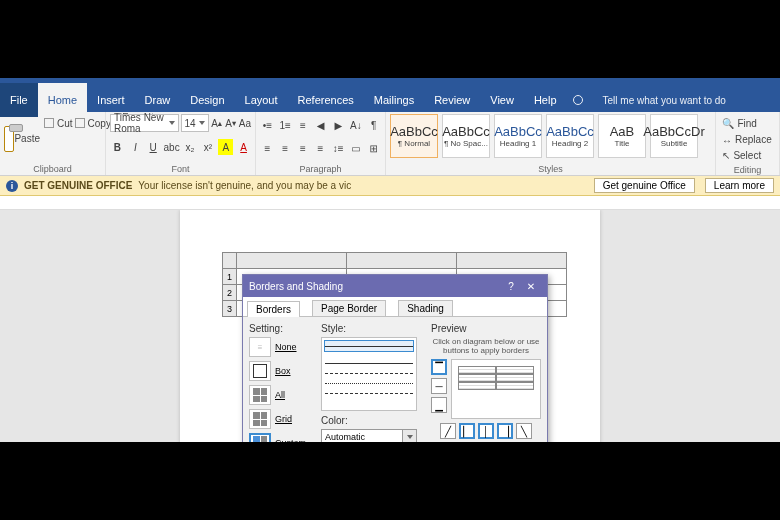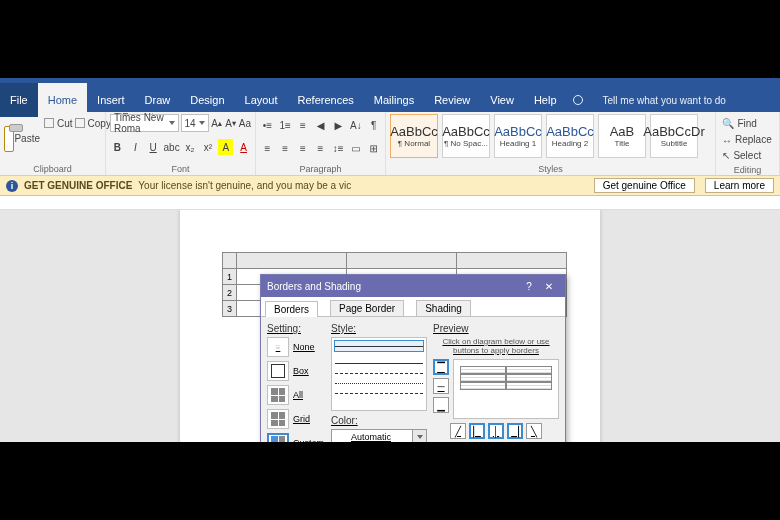--- a/index.html
+++ b/index.html
@@ -35,45 +35,45 @@
 .info-icon { width:12px; height:12px; border-radius:50%; background:#2b579a; color:#fff; display:flex; align-items:center; justify-content:center; font-size:9px; font-weight:bold; }
 .msgbtn { margin-left:auto; background:#fff; border:1px solid #c0b080; padding:1px 8px; font-size:10px; cursor:pointer; }
 .ruler { height:14px; background:#fff; border-bottom:1px solid #ddd; position:relative; font-size:7px; color:#888; }
 .doc { background:#e6e6e6; height:232px; position:relative; overflow:hidden; }
 .page { position:absolute; top:0; left:180px; width:420px; height:400px; background:#fff; box-shadow:0 0 4px rgba(0,0,0,.2); }
 .tbl { position:absolute; top:42px; left:42px; border-collapse:collapse; }
 .tbl td { border:1px solid #888; width:110px; height:16px; font-size:9px; }
 .tbl th { border:1px solid #888; width:14px; height:16px; background:#e8e8e8; font-size:9px; font-weight:normal; }
 .hdr-row td { background:#e8e8e8; height:10px; }
 
-.dialog { position:absolute; top:64px; left:260px; width:306px; height:244px; background:#f0f0f0; border:1px solid #7a7aae; box-shadow:2px 2px 6px rgba(0,0,0,.3); font-size:10px; }
+.dialog { position:absolute; top:64px; left:242px; width:306px; height:244px; background:#f0f0f0; border:1px solid #7a7aae; box-shadow:2px 2px 6px rgba(0,0,0,.3); font-size:10px; }
 .dlg-title { height:22px; background:#6b6bb0; color:#fff; display:flex; align-items:center; padding:0 6px; }
 .dlg-title .sp { flex:1; }
 .dlg-x { width:20px; text-align:center; cursor:pointer; }
 .dlg-tabs { height:20px; background:#fff; border-bottom:1px solid #c0c0c0; display:flex; padding-left:4px; padding-top:3px; gap:12px; }
 .dlg-tab { padding:2px 8px; font-size:10px; border:1px solid #c0c0c0; background:#f0f0f0; cursor:pointer; border-bottom:none; }
 .dlg-tab.active { background:#fff; position:relative; top:1px; }
-.dlg-body { padding:6px; display:flex; gap:6px; height:180px;text-decoration:underline; }
+.dlg-body { padding:6px; display:flex; gap:14px; height:180px; }
 .col1 { width:58px; }
 .col1 .lbl, .col2 .lbl, .col3 .lbl { font-size:10px; color:#333; margin-bottom:3px; }
 .setopt { display:flex; align-items:center; gap:4px; margin-bottom:4px; cursor:pointer; }
 .setopt .ic { width:22px; height:20px; border:1px solid #c0c0c0; background:#fff; display:flex; align-items:center; justify-content:center; }
 .setopt.sel .ic { border:2px solid #3b8bd0; }
 .setopt .tx { font-size:9px; text-decoration:underline; }
 .gridic { width:14px; height:14px; display:grid; grid-template:repeat(2,1fr)/repeat(2,1fr); gap:1px; }
 .gridic div { background:#888; }
 .col2 { width:96px; }
 .stylebox2 { border:1px solid #c0c0c0; background:#fff; height:74px; overflow:hidden; position:relative; }
 .sline { height:10px; border-bottom:1px solid #333; margin:0 3px; }
 .sline.sel { border:1px solid #3b8bd0; background:#e6f0fa; margin:2px; height:12px; display:flex; align-items:center; }
 .sline.sel::after { content:""; flex:1; border-top:1px solid #333; }
 .sline.dash { border-bottom:1px dashed #333; }
 .sline.dot { border-bottom:1px dotted #333; }
 .combo { display:flex; margin-top:2px; }
-.combo .cb { flex:1; background:#fff; border:1px solid #999; height:16px; font-size:9px; padding:0 19px; display:flex; align-items:center; }
+.combo .cb { flex:1; background:#fff; border:1px solid #999; height:16px; font-size:9px; padding:0 3px; display:flex; align-items:center; }
 .combo .cbtn { width:14px; border:1px solid #999; border-left:none; background:#e8e8e8; display:flex; align-items:center; justify-content:center; }
 .col3 { flex:1; }
 .prevtxt { font-size:8px; text-align:center; color:#555; margin-bottom:4px; }
 .prevarea { display:flex; gap:4px; }
 .sidebtns { display:flex; flex-direction:column; gap:3px; }
 .pbtn { width:16px; height:16px; border:1px solid #999; background:#fff; cursor:pointer; display:flex; align-items:center; justify-content:center; }
 .pbtn.sel { border:2px solid #3b8bd0; }
 .prevbox { flex:1; height:60px; border:1px solid #c0c0c0; background:#fff; position:relative; padding:6px; }
 .prevtbl { width:100%; height:100%; }
 .prevtbl .r { height:8px; border-top:1px solid #888; border-bottom:1px solid #888; display:flex; }

